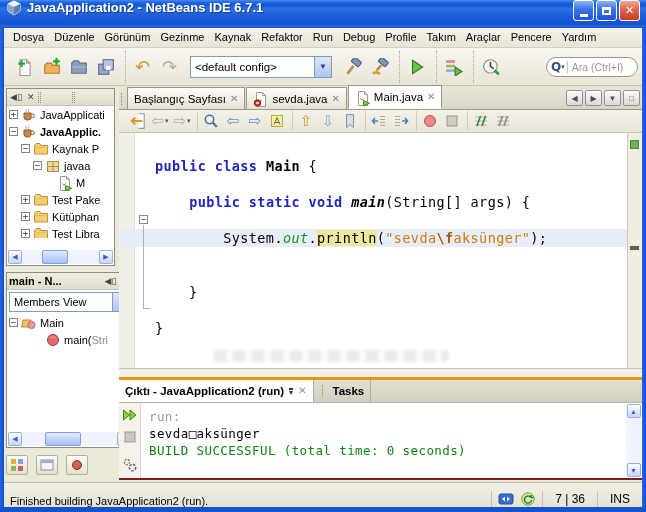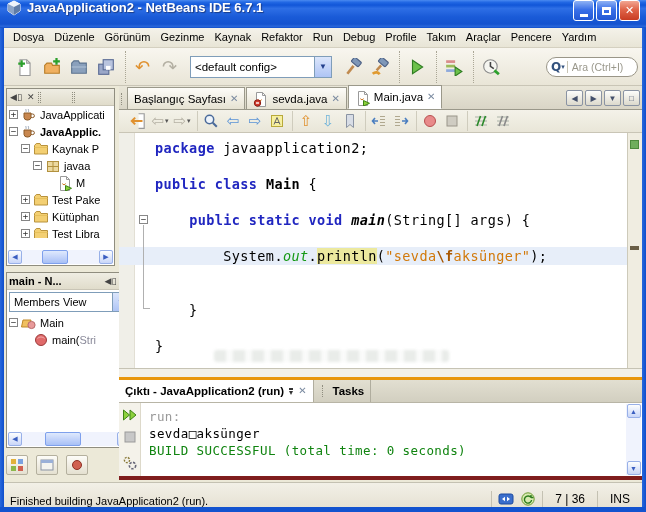--- a/index.html
+++ b/index.html
@@ -125,21 +125,21 @@
   #ed-hstrip{left:119px;top:368px;width:523px;height:9px;background:#f2f0e8;border-top:1px solid #c6c3b4}
 
   
   #focus-line{left:119px;top:377px;width:523px;height:3px;background:#e8960c}
   #out-tabrow{left:119px;top:380px;width:523px;height:23px;background:linear-gradient(#e2dfd1,#d2cfc0);
     border-bottom:1px solid #b8b5a6;display:flex;align-items:stretch}
   .otab{display:flex;align-items:center;gap:5px;padding:0 6px;border-right:1px solid #b0ad9e}
   .otab.active{background:#fff}
   .otab .tlabel{font-weight:bold;font-size:11.5px;white-space:nowrap}
   .dd-chev{font-size:8px;color:#333;border-top:2px solid #333;line-height:4px;padding-top:1px}
-  #out-content{left:119px;top:403px;width:523px;height:77px;background:#fff;border-bottom:4px solid #7f1d1d}
+  #out-content{left:119px;top:403px;width:523px;height:77px;background:#fff;border-bottom:2px solid #7f1d1d}
   #out-tools{position:absolute;left:0;top:0;bottom:0;width:22px;background:#f4f2ea;border-right:1px solid #ddd9ca;
     display:flex;flex-direction:column;align-items:center;padding-top:3px;gap:4px}
   .ot-btn{width:18px;height:18px;display:flex;align-items:center;justify-content:center}
   .ot-btn.bottom{margin-top:auto;margin-bottom:4px}
   #out-lines{position:absolute;left:30px;top:5px;right:18px}
   .out-line{height:17px;line-height:17px;white-space:pre;font-family:"DejaVu Sans Mono",monospace;
     font-size:12.5px;letter-spacing:.4px}
   .out-muted{color:#999}.out-success{color:#108410}
   #out-vscroll{position:absolute;right:1px;top:1px;bottom:1px;width:15px;background:#f0f3fd;
     display:flex;flex-direction:column;justify-content:space-between;align-items:center}
@@ -408,21 +408,21 @@
         <div class="tree-row" style="padding-left: 2px;">
           <span class="tw-handle">−</span>
           <span class="tree-ico">
             <svg width="16" height="16" viewBox="0 0 16 16" xmlns="http://www.w3.org/2000/svg">
               <path d="M2 5h8l-1.5 7H.5z" fill="#f0c060" stroke="#c08828"></path>
               <circle cx="10.5" cy="10" r="3.6" fill="#e89a9a" stroke="#b86a6a"></circle>
             </svg>
           </span>
           <span class="tree-label">Main</span>
         </div>
-        <div class="tree-row" style="padding-left: 14px;">
+        <div class="tree-row" style="padding-left: 26px;">
           <span class="tw-spacer"></span>
           <span class="tree-ico">
             <svg width="16" height="16" viewBox="0 0 16 16" xmlns="http://www.w3.org/2000/svg">
               <circle cx="8" cy="8" r="5.5" fill="#e06a6a" stroke="#9c3b3b"></circle>
               <path d="M4.5 6.5c2-2 5-2 7 0" stroke="#f2b0b0" fill="none"></path>
             </svg>
           </span>
           <span class="tree-label">main(</span>
           <span class="tree-label tree-sec">Stri</span>
         </div>
@@ -587,21 +587,20 @@
             <path d="M2 4h12M2 8h12M2 12h12" stroke="#aab2a8"></path>
             <path d="M4 13l3.5-10M9 13l3.5-10" stroke="#8a8a8a" stroke-width="1.6"></path>
           </svg>
         </span>
       </div>
     </div>
 
   <div class="abs" id="code-area">
     <div id="gutter"></div>
     <div id="code-lines">
-        <div class="code-line"><span class="s-kw">package</span><span class="s-pl"> javaapplication2;</span></div>
         <div class="code-line"></div>
         <div class="code-line"><span class="s-kw">public</span><span class="s-pl"> </span><span class="s-kw">class</span><span class="s-pl"> </span><span class="s-cls">Main</span><span class="s-pl"> {</span></div>
         <div class="code-line"></div>
         <div class="code-line"><span class="s-pl">    </span><span class="s-kw">public</span><span class="s-pl"> </span><span class="s-kw">static</span><span class="s-pl"> </span><span class="s-kw">void</span><span class="s-pl"> </span><span class="s-mth">main</span><span class="s-pl">(String[] args) {</span></div>
         <div class="code-line"></div>
         <div class="code-line current"><span class="s-pl">        System.</span><span class="s-fld">out</span><span class="s-pl">.</span><span class="s-occ">println</span><span class="s-pl">(</span><span class="s-str">"sevda</span><span class="s-esc">\f</span><span class="s-str">aksünger"</span><span class="s-pl">);</span></div>
         <div class="code-line"></div>
         <div class="code-line"></div>
         <div class="code-line"><span class="s-pl">    }</span></div>
         <div class="code-line"></div>

